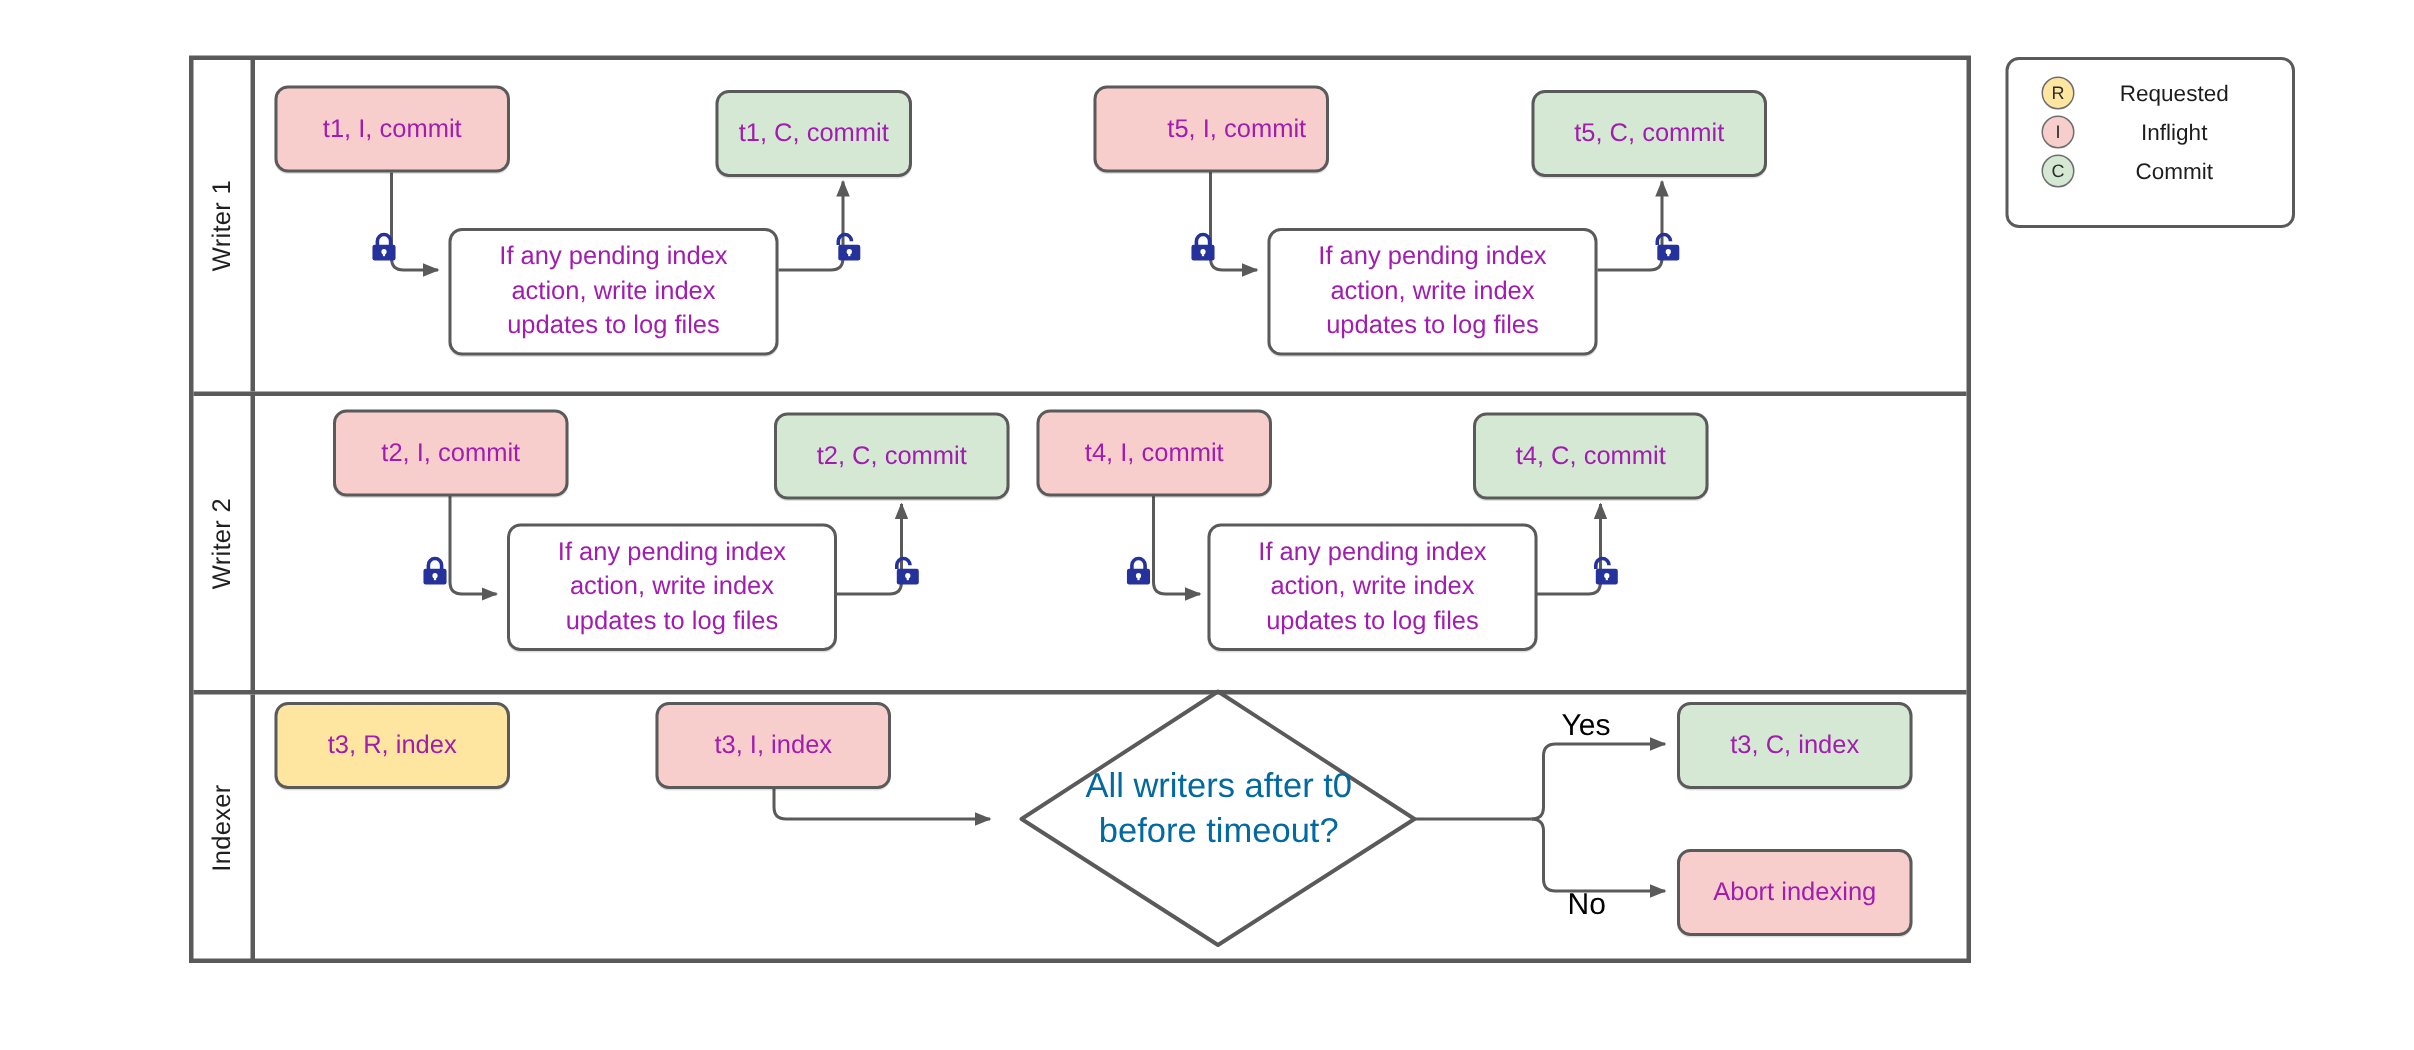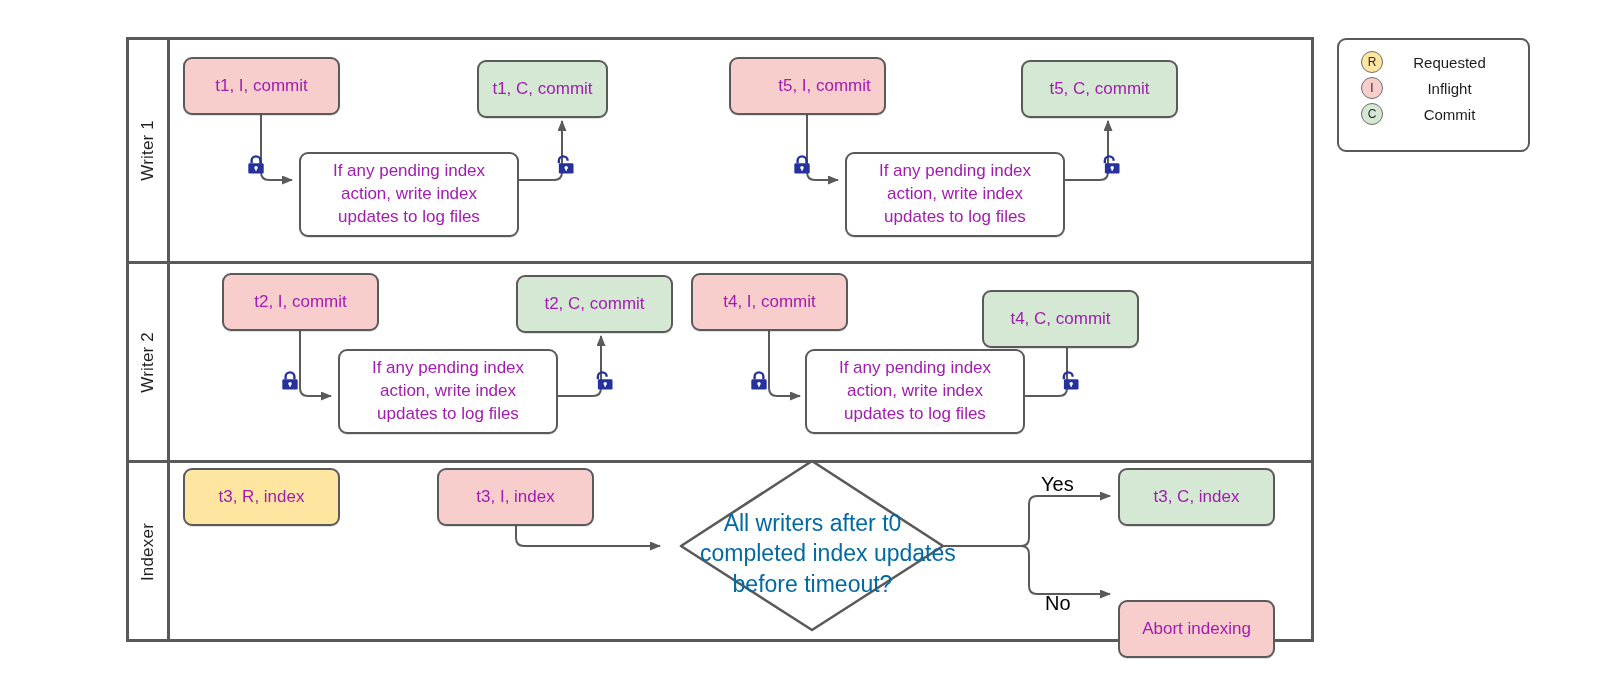--- a/index.html
+++ b/index.html
@@ -223,47 +223,46 @@
     <div>action, write index</div>
     <div>updates to log files</div>
   </div>
 
   <div class="node pink" style="left:222px; top:273px; width:157px; height:58px;">t2, I, commit</div>
 
   <div class="node green" style="left:516px; top:275px; width:157px; height:58px;">t2, C, commit</div>
 
   <div class="node pink" style="left:691px; top:273px; width:157px; height:58px;">t4, I, commit</div>
 
-  <div class="node green" style="left:982px; top:290px; width:157px; height:58px;">t4, C, commit</div>
+  <div class="node green" style="left:982px; top:275px; width:157px; height:58px;">t4, C, commit</div>
 
   <div class="node white" style="left:338px; top:349px; width:220px; height:85px; flex-direction:column;">
     <div>If any pending index</div>
     <div>action, write index</div>
     <div>updates to log files</div>
   </div>
 
   <div class="node white" style="left:805px; top:349px; width:220px; height:85px; flex-direction:column;">
     <div>If any pending index</div>
     <div>action, write index</div>
     <div>updates to log files</div>
   </div>
 
   <div class="node yellow" style="left:183px; top:468px; width:157px; height:58px;">t3, R, index</div>
 
   <div class="node pink" style="left:437px; top:468px; width:157px; height:58px;">t3, I, index</div>
 
   <div class="diamond-text" style="left:700px; top:508px; width:225px;">
     <div>All writers after t0</div>
-    <div>completed index updates</div>
     <div>before timeout?</div>
   </div>
 
   <div class="node green" style="left:1118px; top:468px; width:157px; height:58px;">t3, C, index</div>
 
-  <div class="node pink" style="left:1118px; top:566px; width:157px; height:58px;margin-top:34px;">Abort indexing</div>
+  <div class="node pink" style="left:1118px; top:566px; width:157px; height:58px;">Abort indexing</div>
 
   <div class="edge-label" style="left:1041px; top:473px;">Yes</div>
   <div class="edge-label" style="left:1045px; top:592px;">No</div>
 
   <svg class="lock" style="left:245px; top:154px;" viewBox="0 0 24 24">
     <path d="M7.2 10.2 V7.4 a4.8 4.8 0 0 1 9.6 0 V10.2" fill="none" stroke="#26329b" stroke-width="2.6"></path>
     <rect x="3.6" y="10" width="16.8" height="11.4" rx="1.6" fill="#26329b"></rect>
     <circle cx="12" cy="15" r="1.9" fill="#ffffff"></circle>
     <rect x="11.2" y="15" width="1.6" height="3.3" fill="#ffffff"></rect>
   </svg>

